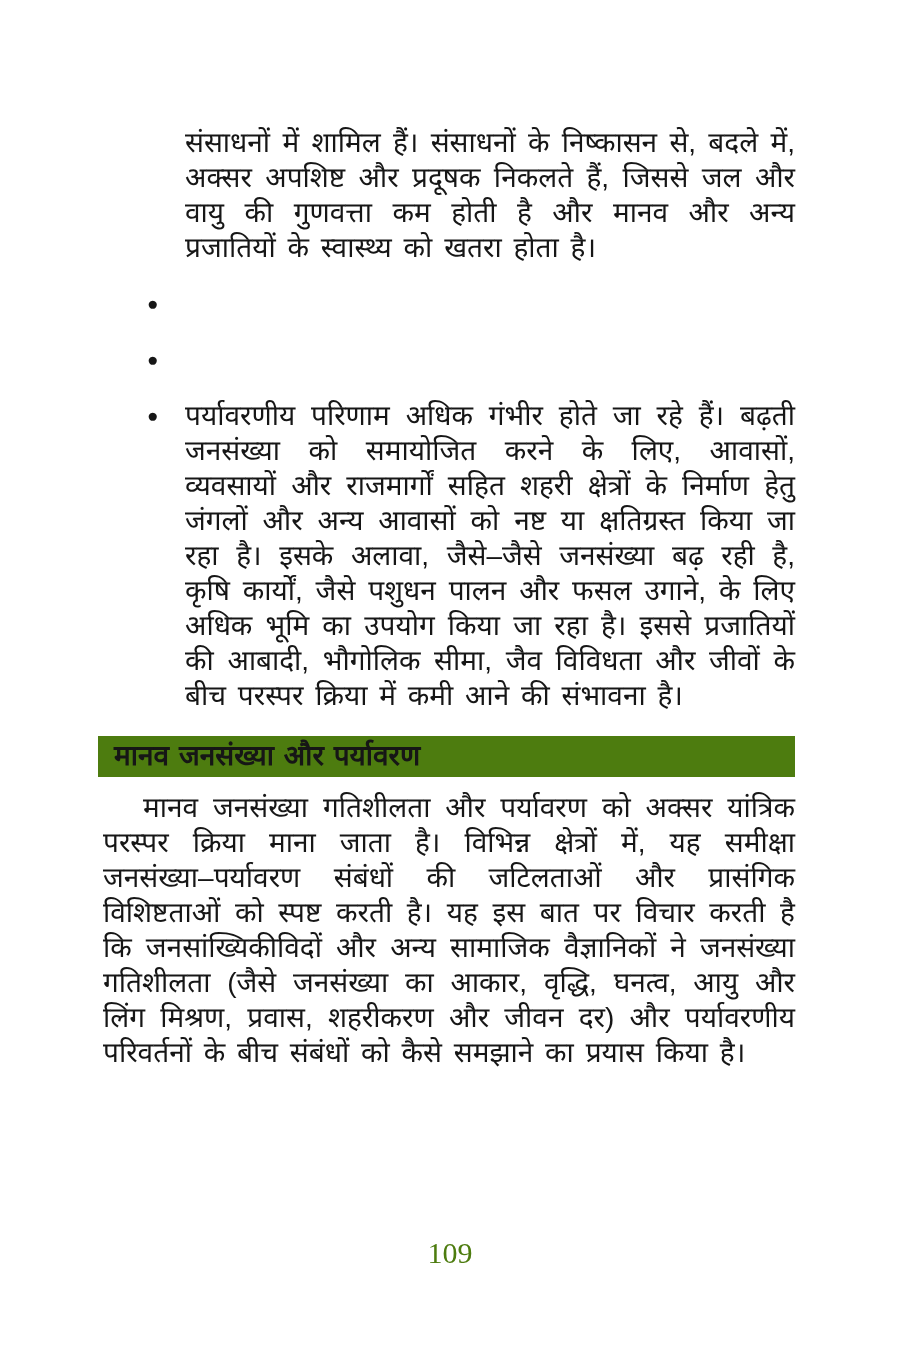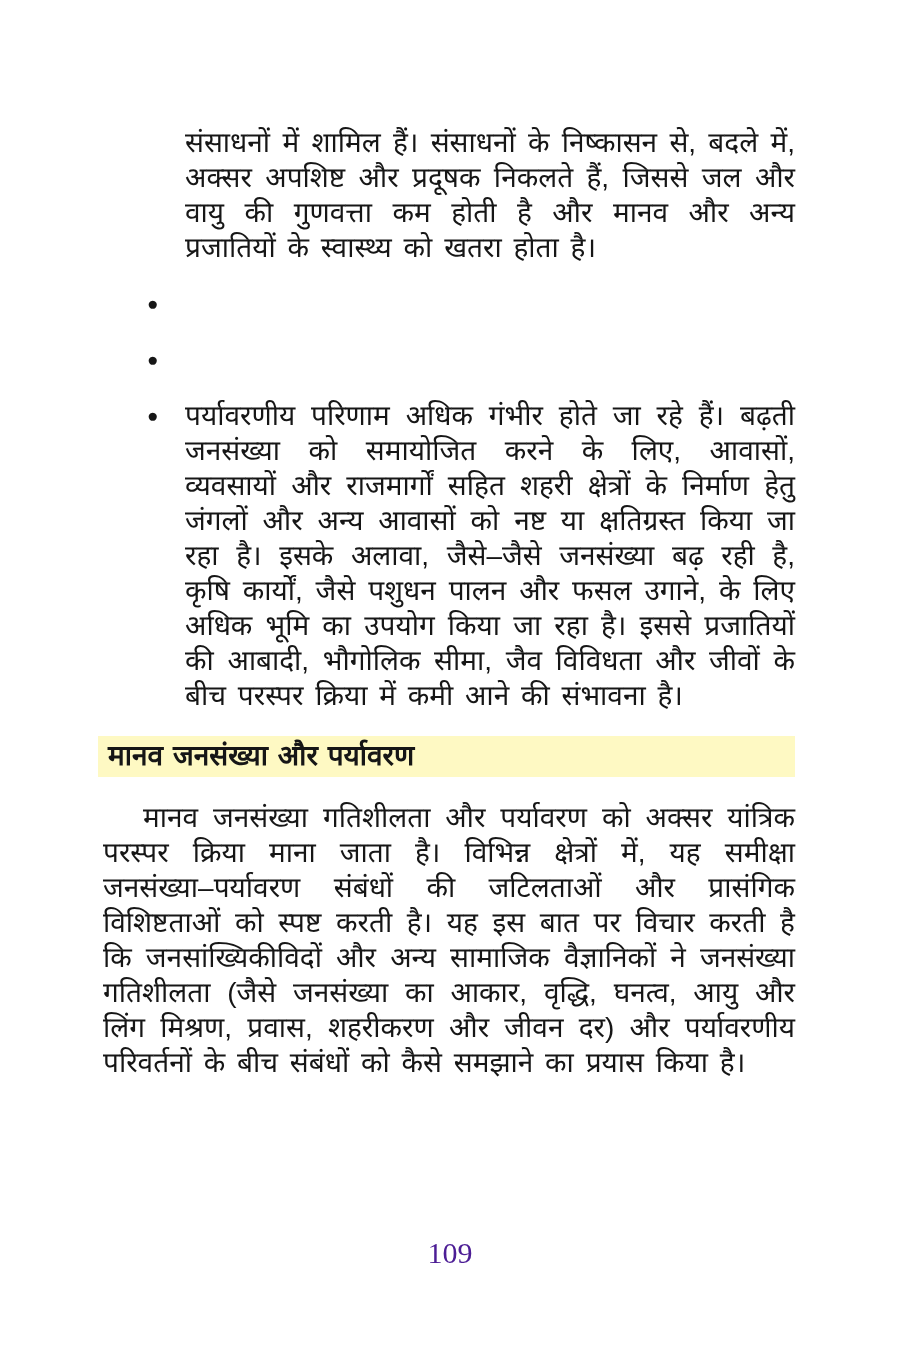--- a/index.html
+++ b/index.html
@@ -51,40 +51,40 @@
     text-align: left;
   }
   .bullet-text {
     flex: 1 1 auto;
     text-align: justify;
   }
   .section-heading {
     margin-top: 23px;
     margin-left: -5px;
     margin-right: 0;
-    background: #fef9c3;
+    background: #4d7c0f;
     font-weight: bold;
-    padding: 2px 10px 4px 10px;
+    padding: 2px 10px 4px 16px;
     text-align: left;
     word-spacing: 2px;
   }
   .section-paragraph {
-    margin-top: 23px;
+    margin-top: 13px;
     text-indent: 40px;
   }
   .page-number {
     position: absolute;
     left: 0;
     top: 1236px;
     width: 900px;
     text-align: center;
     font-family: "Liberation Serif", "DejaVu Serif", serif;
     font-size: 30px;
     line-height: 34px;
-    color: #4c1d95;
+    color: #4d7c0f;
   }
 </style>
 </head>
 <body>
 
 <div class="page">
   <div class="content">
 
     <p class="continuation">संसाधनों में शामिल हैं। संसाधनों के निष्कासन से, बदले में, अक्सर अपशिष्ट और प्रदूषक निकलते हैं, जिससे जल और वायु की गुणवत्ता कम होती है और मानव और अन्य प्रजातियों के स्वास्थ्य को खतरा होता है।</p>
 

